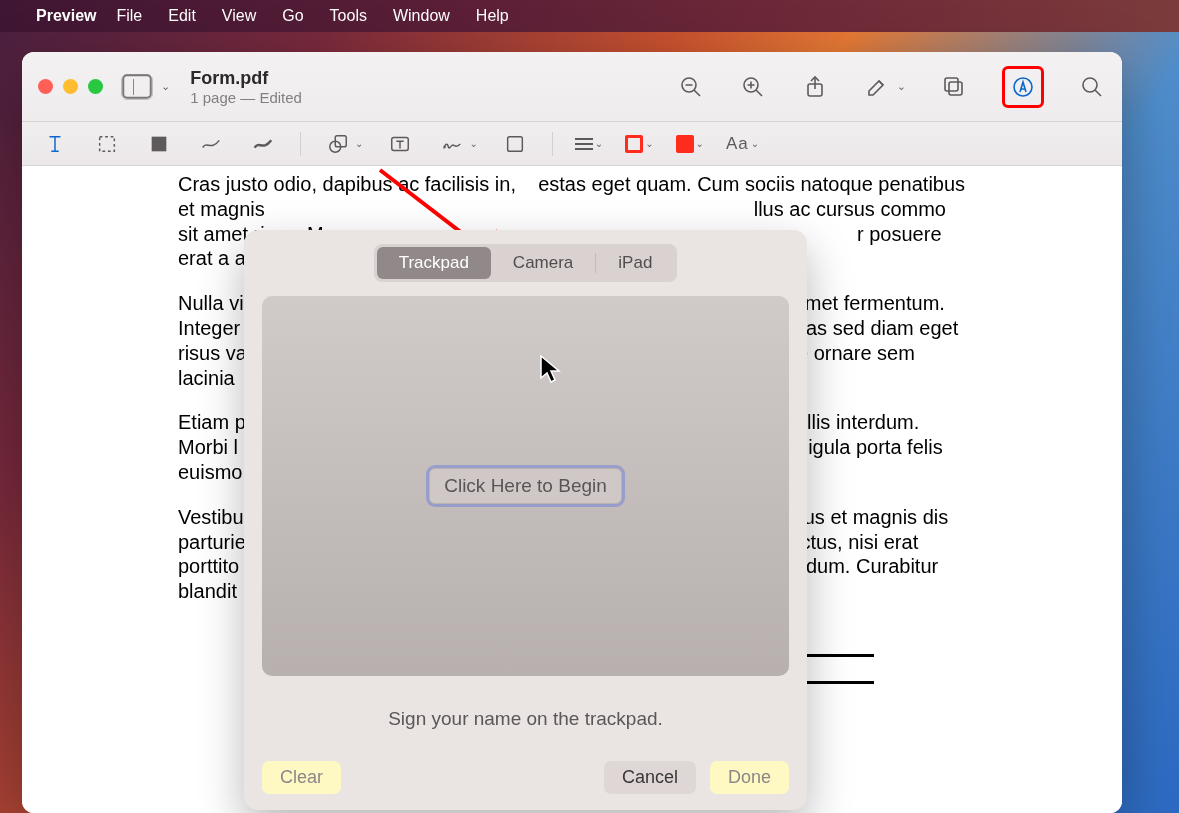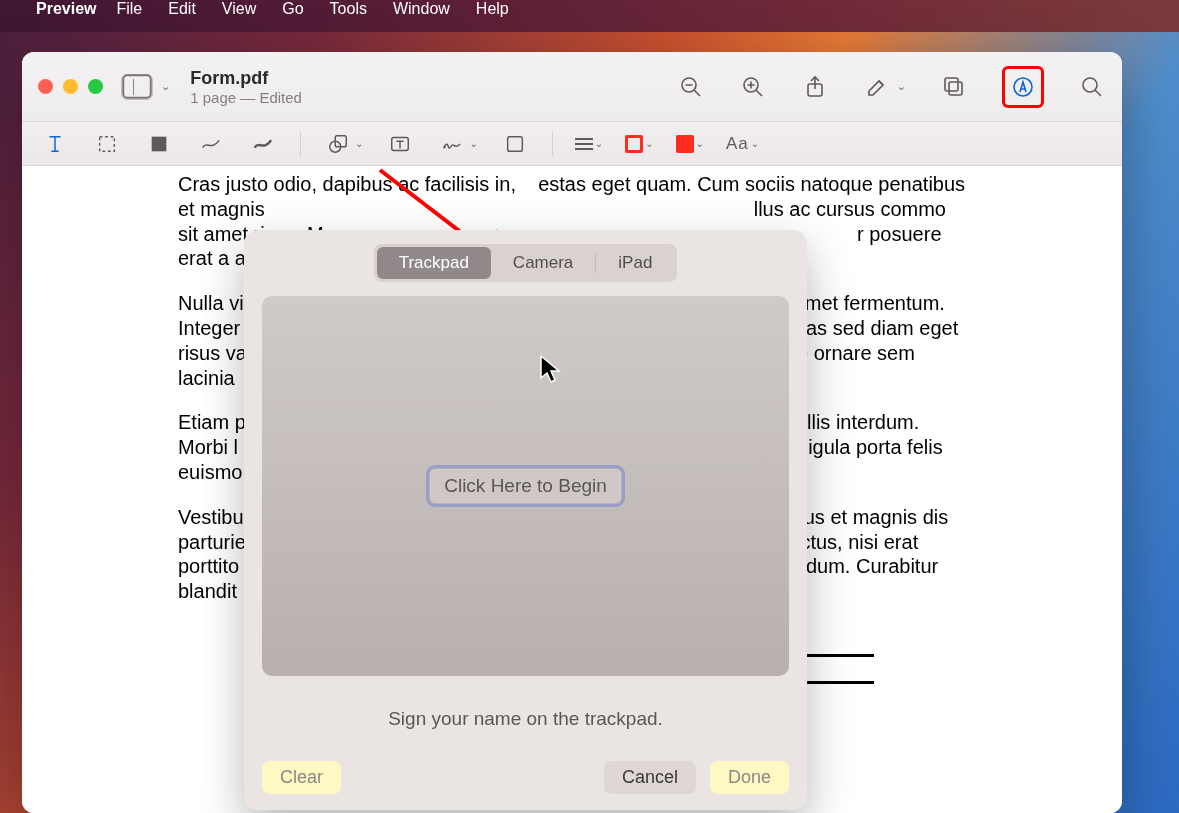--- a/index.html
+++ b/index.html
@@ -4,21 +4,21 @@
 <style>
   * { box-sizing: border-box; margin: 0; padding: 0; }
   html, body { width: 1179px; height: 813px; overflow: hidden; font-family: -apple-system, "Helvetica Neue", Arial, sans-serif; }
   body {
     background: linear-gradient(125deg,#4a1f3f 0%, #7a2a3d 20%, #c9522f 40%, #e77a35 50%, #4f8ecc 70%, #2c6ac4 100%);
   }
 
   
   .menubar {
     position:absolute; top:0; left:0; right:0; height:32px;
-    display:flex; padding:0 18px;
+    display:flex; align-items:center; padding:0 18px;
     color:#fff; font-size:16px; font-weight:500;
     background: linear-gradient(90deg,#3f1633,#5c1f37 40%, #6f2a38 70%, #7b3b3c);
   }
   .menubar .apple { font-size:18px; margin-right:18px; }
   .menubar .app { font-weight:700; margin-right:20px;}
   .menubar .mi { margin-right:26px; cursor:default;}
 
   
   .window {
     position:absolute; top:52px; left:22px; width:1100px; height:761px;

